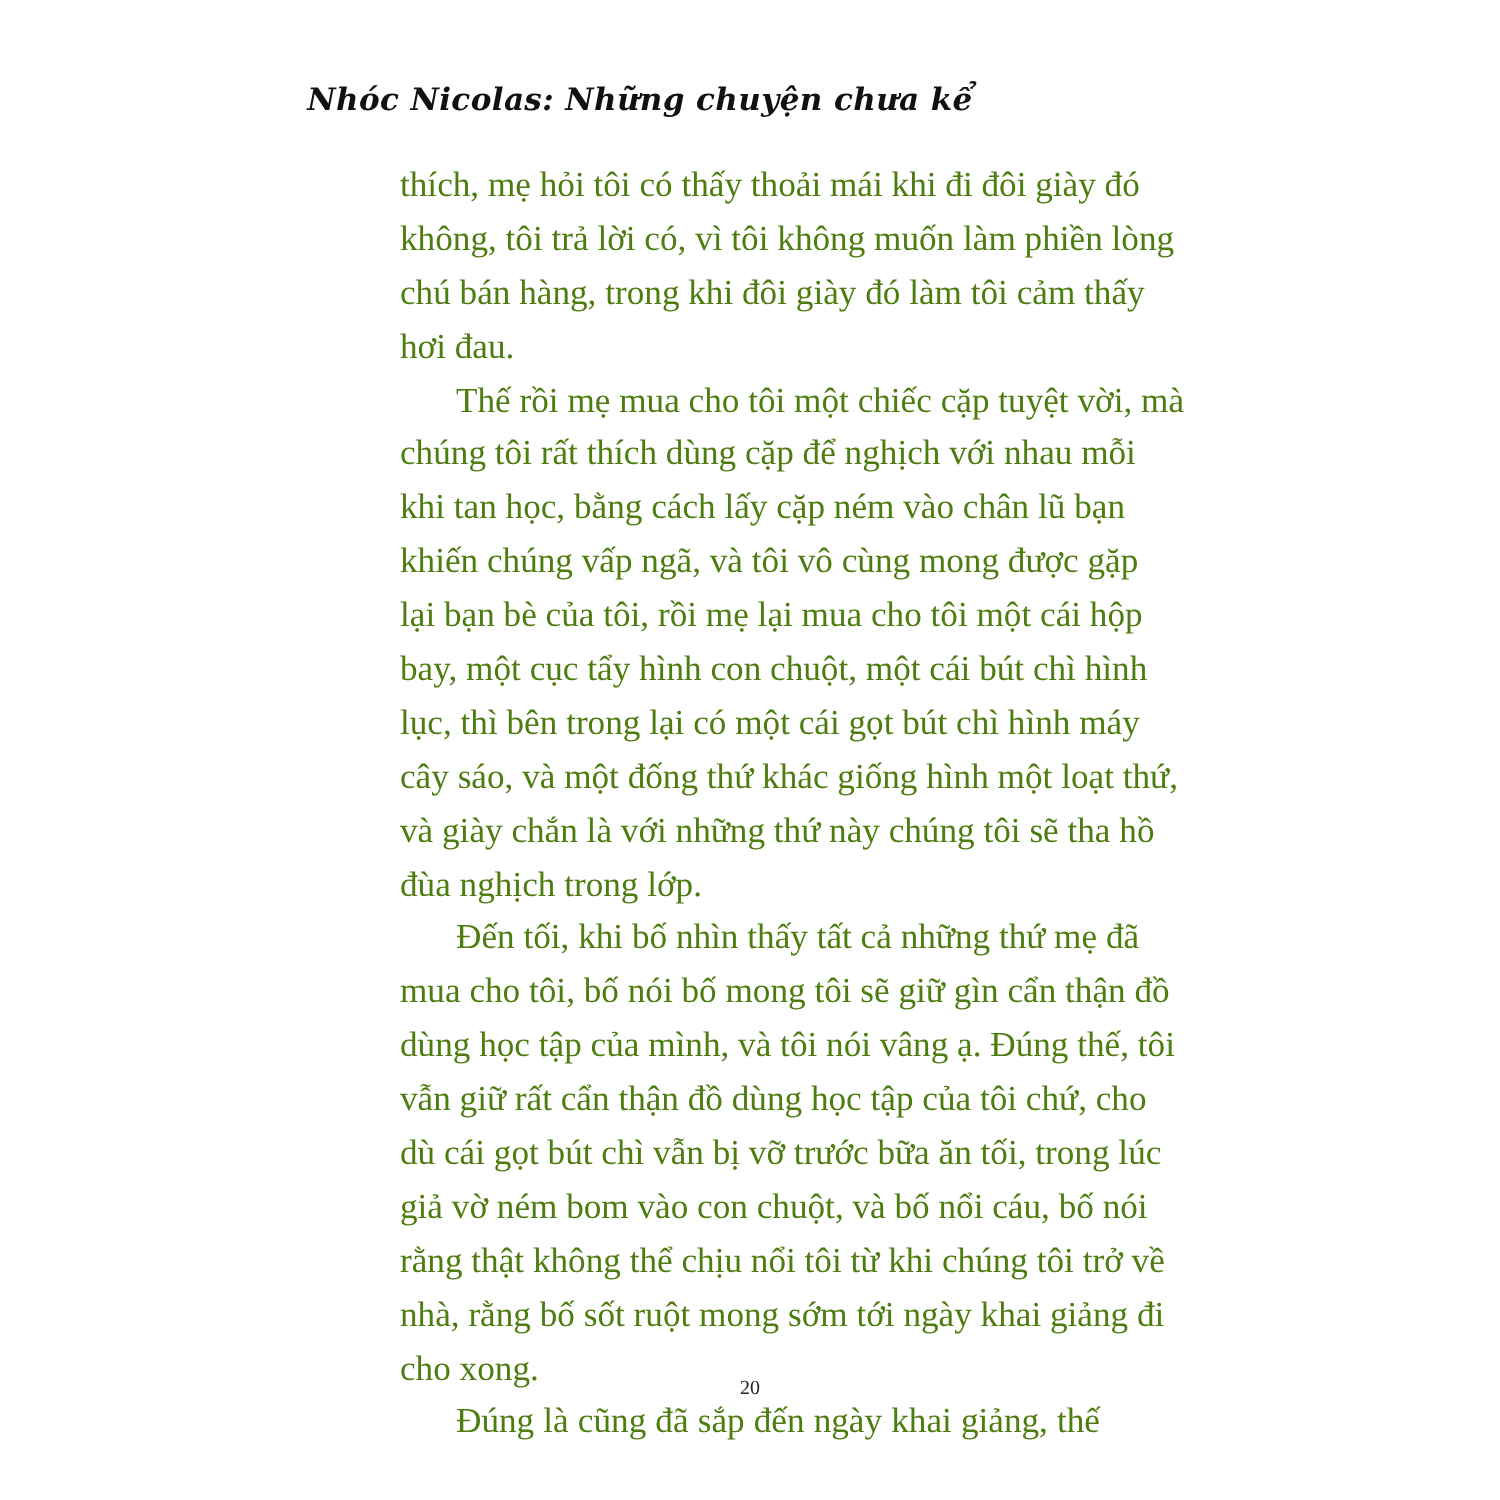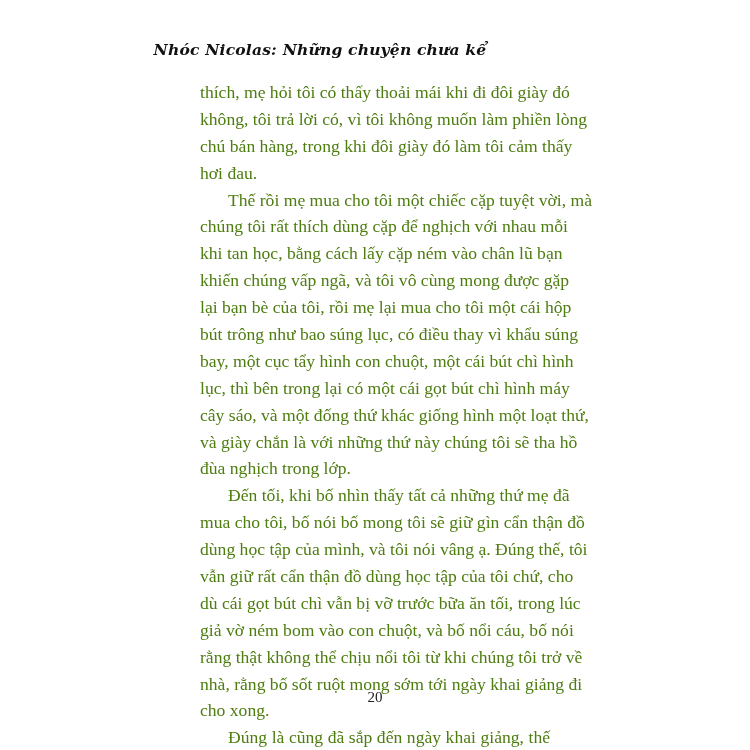--- a/index.html
+++ b/index.html
@@ -13,39 +13,38 @@
   .body-text {
     position: absolute; left: 200px; top: 79px; width: 350px;
     font-family: "Liberation Serif", serif; font-size: 17.6px; line-height: 26.9px;
     color: #4d7c0f;
   }
   .line { display: block; white-space: nowrap; text-align: justify; text-align-last: justify; height: 26.9px; }
   .line.last { text-align-last: left; }
   .line.indent { padding-left: 28px; }
   .page-number {
     position: absolute; left: 0; width: 750px; top: 689px; text-align: center;
-    font-family: "Liberation Serif", serif; font-size: 15px; color: #222;
+    font-family: "Liberation Serif", serif; font-size: 10px; color: #222;
   }
 </style>
 </head>
 <body>
 
 <div class="page">
   <div class="running-title">Nhóc Nicolas: Những chuyện chưa kể</div>
   <div class="body-text" id="body-text">
       <span class="line">thích, mẹ hỏi tôi có thấy thoải mái khi đi đôi giày đó</span>
       <span class="line">không, tôi trả lời có, vì tôi không muốn làm phiền lòng</span>
       <span class="line">chú bán hàng, trong khi đôi giày đó làm tôi cảm thấy</span>
       <span class="line last">hơi đau.</span>
       <span class="line indent">Thế rồi mẹ mua cho tôi một chiếc cặp tuyệt vời, mà</span>
       <span class="line">chúng tôi rất thích dùng cặp để nghịch với nhau mỗi</span>
       <span class="line">khi tan học, bằng cách lấy cặp ném vào chân lũ bạn</span>
       <span class="line">khiến chúng vấp ngã, và tôi vô cùng mong được gặp</span>
       <span class="line">lại bạn bè của tôi, rồi mẹ lại mua cho tôi một cái hộp</span>
-      <span class="line">bút trông như bao súng lục, có điều thay vì khẩu súng</span>
       <span class="line">bay, một cục tẩy hình con chuột, một cái bút chì hình</span>
       <span class="line">lục, thì bên trong lại có một cái gọt bút chì hình máy</span>
       <span class="line">cây sáo, và một đống thứ khác giống hình một loạt thứ,</span>
       <span class="line">và giày chắn là với những thứ này chúng tôi sẽ tha hồ</span>
       <span class="line last">đùa nghịch trong lớp.</span>
       <span class="line indent">Đến tối, khi bố nhìn thấy tất cả những thứ mẹ đã</span>
       <span class="line">mua cho tôi, bố nói bố mong tôi sẽ giữ gìn cẩn thận đồ</span>
       <span class="line">dùng học tập của mình, và tôi nói vâng ạ. Đúng thế, tôi</span>
       <span class="line">vẫn giữ rất cẩn thận đồ dùng học tập của tôi chứ, cho</span>
       <span class="line">dù cái gọt bút chì vẫn bị vỡ trước bữa ăn tối, trong lúc</span>

